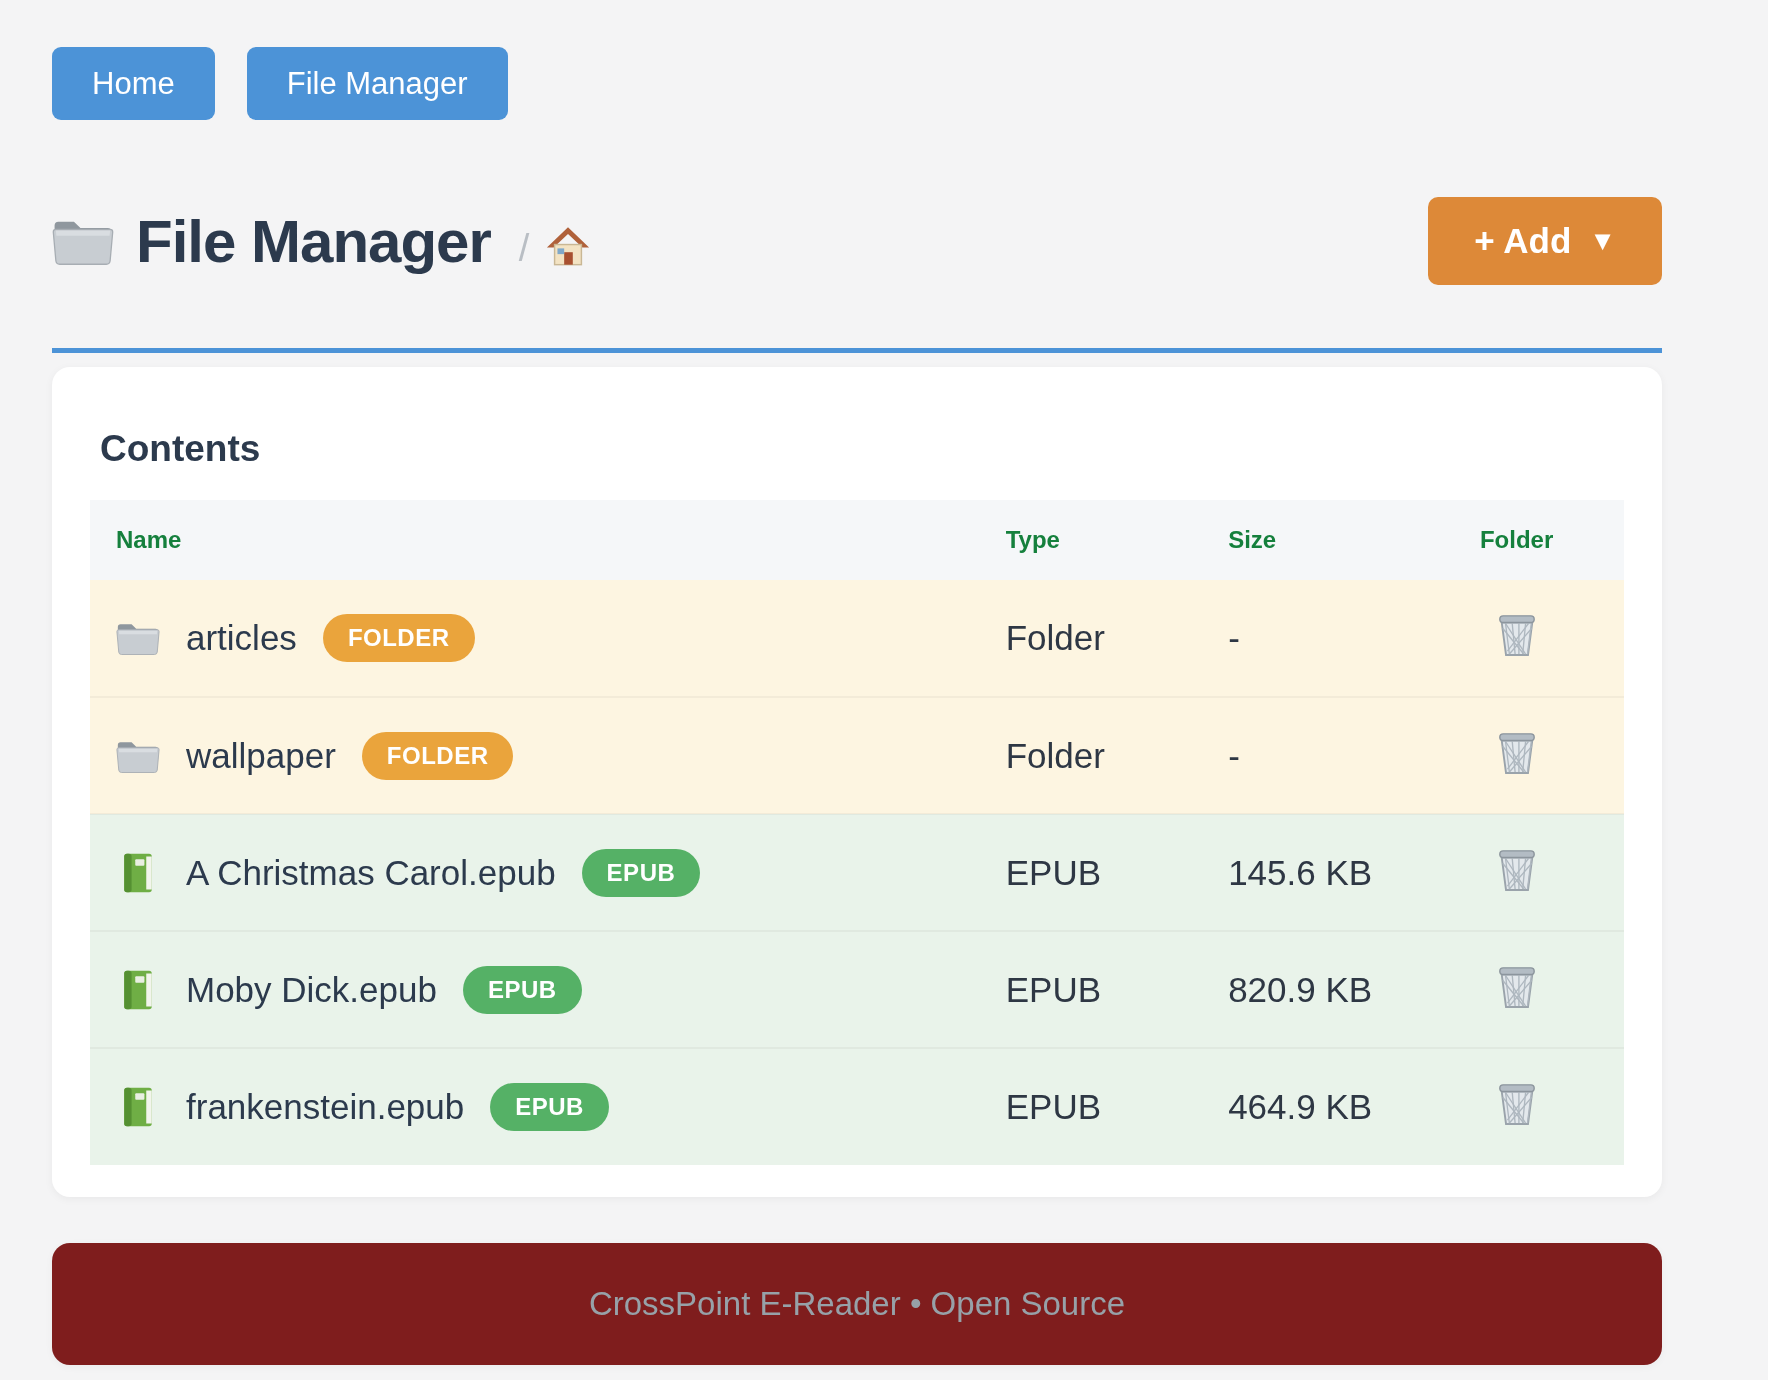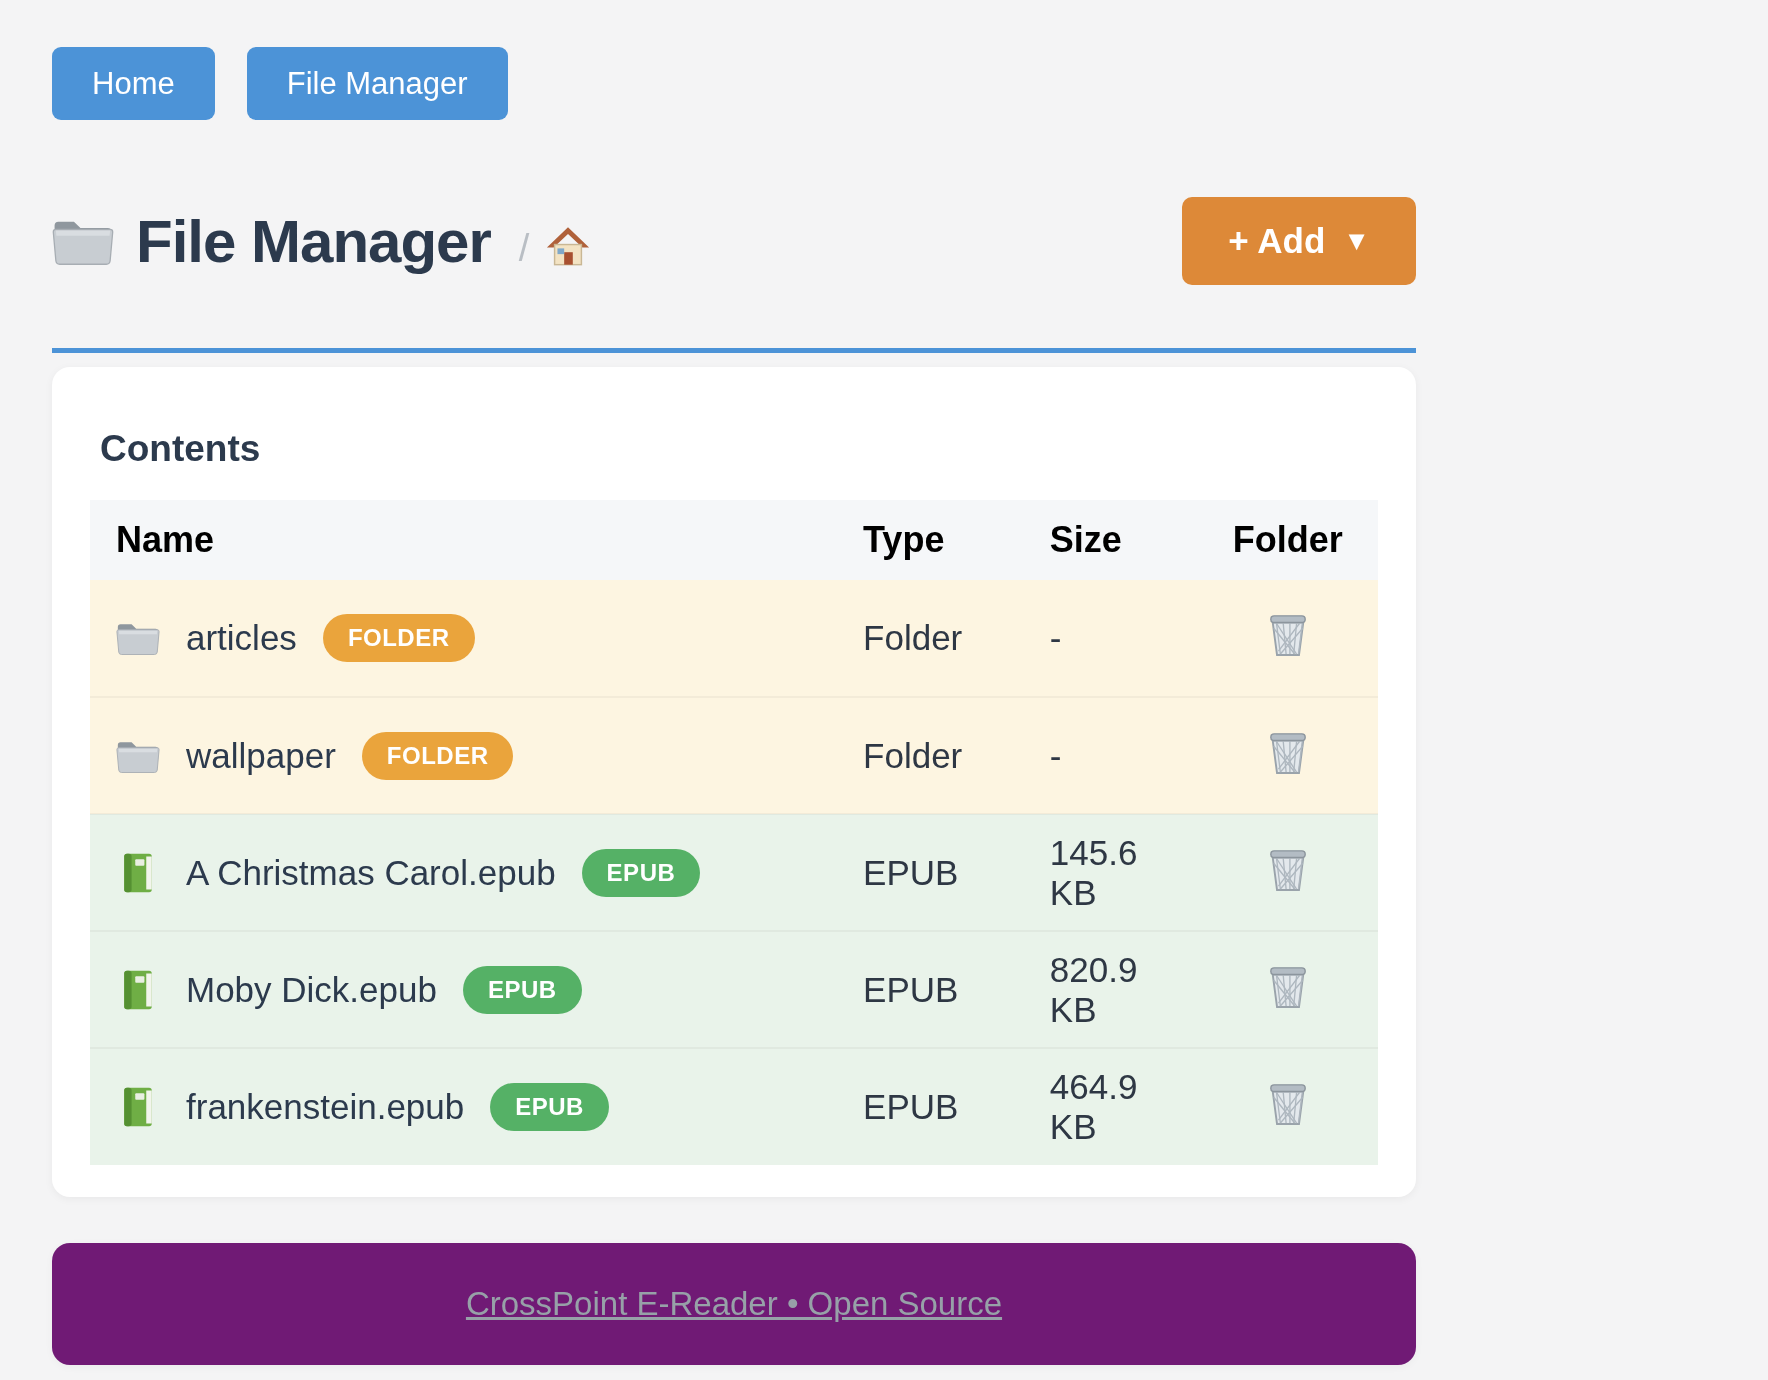--- a/index.html
+++ b/index.html
@@ -2,21 +2,21 @@
 <html><head>
 <meta charset="utf-8">
 <style>
   * { margin:0; padding:0; box-sizing:border-box; }
   html,body { width:1768px; height:1380px; overflow:hidden; }
   body {
     background:#f4f4f5;
     font-family:"Liberation Sans", sans-serif;
     color:#2d3b4e;
   }
-  .container { margin-left:52px; width:1364px; }
+  .container { margin-left:52px; width:1610px; }
 
   
   .nav { padding-top:47px; display:flex; gap:32px; }
   .nav-btn {
     background:#4c93d7; color:#ffffff; border:none; cursor:pointer;
     font-family:"Liberation Sans", sans-serif;
     font-size:31px; height:73px; padding:0 40px; border-radius:9px;
     display:flex; align-items:center;
   }
 
@@ -43,21 +43,21 @@
     background:#ffffff; border-radius:18px; margin-top:14px;
     padding:40px 38px 32px 38px; box-shadow:0 2px 8px rgba(0,0,0,0.05);
   }
   .card-head { display:flex; justify-content:space-between; align-items:baseline; padding:0 10px 30px 10px;margin-top:21px; }
   .card-title { font-size:37px; font-weight:bold; color:#2c3a4d; }
   .card-summary { font-size:31px; color:#8d979f; }
 
   table { width:100%; border-collapse:collapse; table-layout:fixed; }
   col.c-name { width:58%; } col.c-type { width:14.5%; } col.c-size { width:13.5%; } col.c-actions { width:14%; }
   thead th {
-    background:#f5f7f9; color:#000000; font-size:36px; font-weight:bold;
+    background:#f5f7f9; color:#15803d; font-size:24px; font-weight:bold;
     text-align:left; height:80px; padding:0 26px;
   }
   thead th.th-actions { text-align:center; }
   tbody td { height:117px; font-size:35px; color:#2e3744; padding:0 26px; }
   tbody tr { border-top:2px solid rgba(120,120,100,0.07);padding-left:16px; }
   tbody tr:first-child { border-top:none; }
   tr.row-folder { background:#fdf5e1; }
   tr.row-epub  { background:#e9f3ea;margin-top:36px; }
 
   .name-cell { display:flex; align-items:center; gap:26px; }
@@ -70,25 +70,24 @@
   }
   .badge-folder { background:#eaa43c; }
   .badge-epub   { background:#55b166; }
 
   .actions-cell { text-align:center; }
   .delete-btn { background:none; border:none; cursor:pointer; }
   .delete-btn svg { width:42px; height:46px; }
 
   
   .footer-card {
-    background:#701a75; border-radius:18px; margin-top:46px; height:122px;
+    background:#7f1d1d; border-radius:18px; margin-top:46px; height:122px;
     display:flex; align-items:center; justify-content:center;
     color:#97a1a8; font-size:33px;
     box-shadow:0 2px 8px rgba(0,0,0,0.04);
-    text-decoration:underline;
   }
 </style>
 </head>
 <body>
 
 <div class="container">
 
   <div class="nav">
     <button class="nav-btn">Home</button>
     <button class="nav-btn">File Manager</button>

